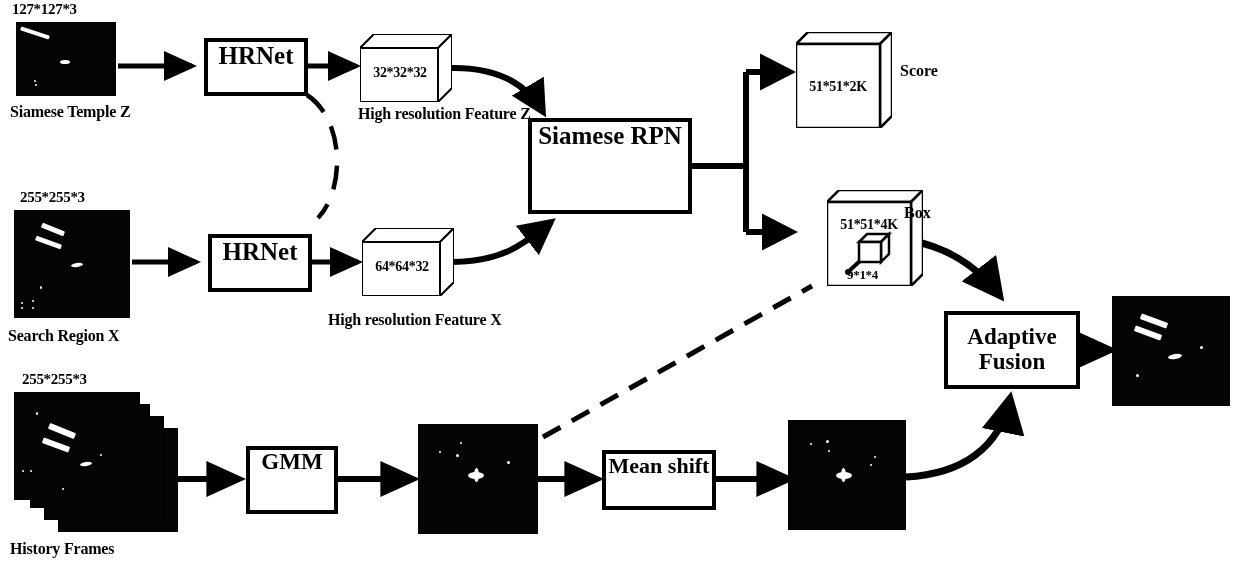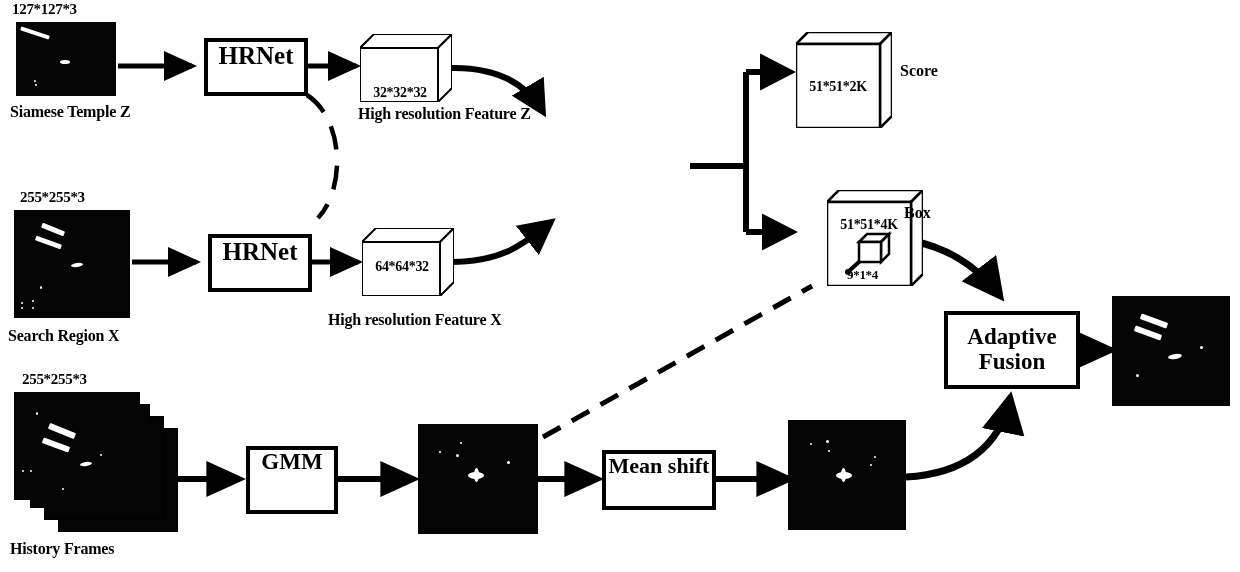--- a/index.html
+++ b/index.html
@@ -185,21 +185,21 @@
   <div class="pbox big" style="left:204px; top:38px; width:104px; height:58px;">
     <span>HRNet</span>
   </div>
 
   <div class="cuboid" style="left:360px; top:34px; width:92px; height:68px;">
     <svg width="92" height="68" viewBox="0 0 92 68">
       <polygon points="0,14 14,0 92,0 78,14" fill="#fff" stroke="#000" stroke-width="2"></polygon>
       <polygon points="78,14 92,0 92,54 78,68" fill="#fff" stroke="#000" stroke-width="2"></polygon>
       <rect x="0" y="14" width="78" height="54" fill="#fff" stroke="#000" stroke-width="2"></rect>
     </svg>
-    <div class="lbl dim-lbl" style="left:4px; top:32px; width:72px; text-align:center; font-size:14px;margin-top:20px;">32*32*32</div>
+    <div class="lbl dim-lbl" style="left:4px; top:32px; width:72px; text-align:center; font-size:14px;">32*32*32</div>
   </div>
 
   <div class="lbl feat-lbl" style="left:330px; top:106px;margin-left:28px;">High resolution Feature Z</div>
 
   <div class="lbl dim-lbl" style="left:20px; top:190px;">255*255*3</div>
 
   <div class="imgbox" style="left:14px; top:210px; width:116px; height:108px;">
     <div class="streak" style="left:27px; top:17px; width:24px; height:5px; transform:rotate(22deg);"></div>
     <div class="streak" style="left:21px; top:30px; width:27px; height:5px; transform:rotate(20deg);"></div>
     <div class="blob" style="left:57px; top:53px; width:12px; height:4px; border-radius:50%; transform:rotate(-8deg);"></div>
@@ -220,20 +220,23 @@
     <svg width="92" height="68" viewBox="0 0 92 68">
       <polygon points="0,14 14,0 92,0 78,14" fill="#fff" stroke="#000" stroke-width="2"></polygon>
       <polygon points="78,14 92,0 92,54 78,68" fill="#fff" stroke="#000" stroke-width="2"></polygon>
       <rect x="0" y="14" width="78" height="54" fill="#fff" stroke="#000" stroke-width="2"></rect>
     </svg>
     <div class="lbl dim-lbl" style="left:4px; top:32px; width:72px; text-align:center; font-size:14px;">64*64*32</div>
   </div>
 
   <div class="lbl feat-lbl" style="left:328px; top:312px;">High resolution Feature X</div>
 
+  <div class="pbox big" style="left:528px; top:118px; width:164px; height:96px;">
+    <span>Siamese RPN</span>
+  </div>
 
   <div class="cuboid" style="left:796px; top:32px; width:96px; height:96px;">
     <svg width="96" height="96" viewBox="0 0 96 96">
       <polygon points="0,12 12,0 96,0 84,12" fill="#fff" stroke="#000" stroke-width="2.5"></polygon>
       <polygon points="84,12 96,0 96,84 84,96" fill="#fff" stroke="#000" stroke-width="2.5"></polygon>
       <rect x="0" y="12" width="84" height="84" fill="#fff" stroke="#000" stroke-width="2.5"></rect>
     </svg>
     <div class="lbl dim-lbl" style="left:0px; top:48px; width:84px; text-align:center; font-size:14px;">51*51*2K</div>
   </div>
 

